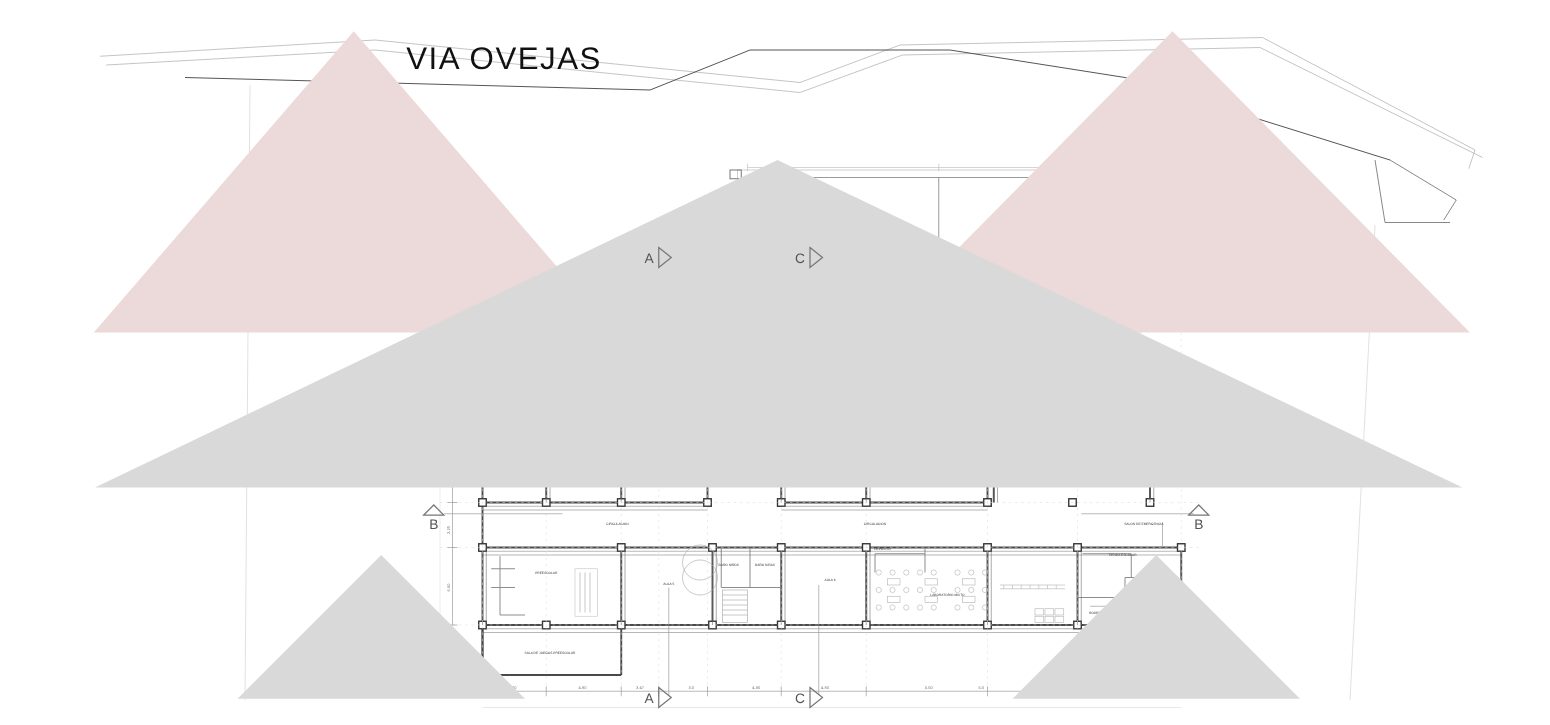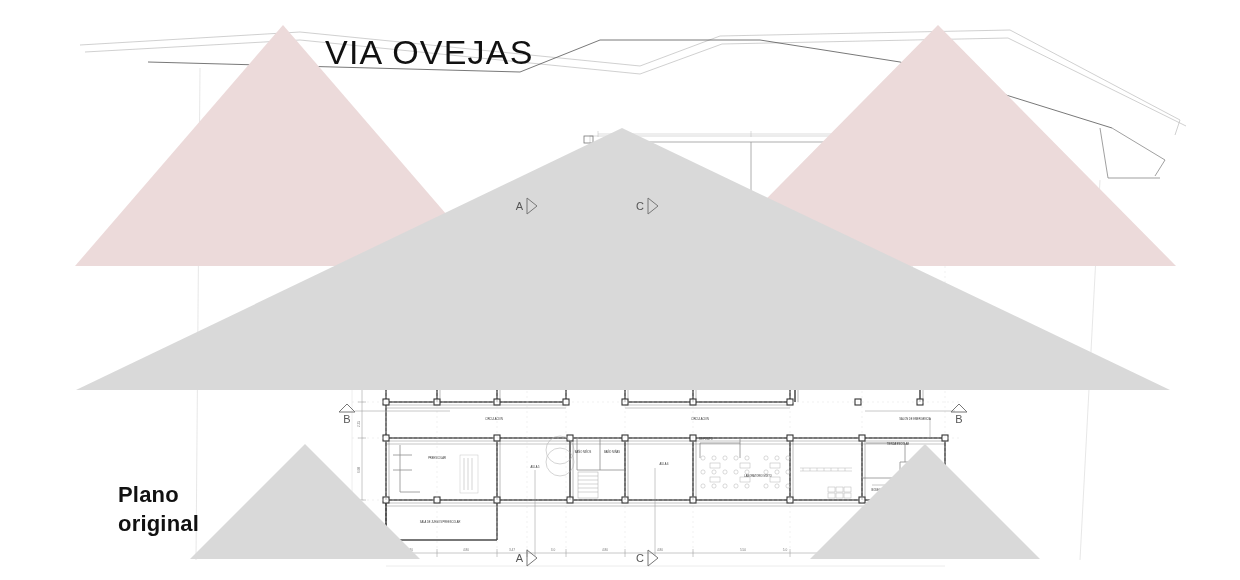--- a/index.html
+++ b/index.html
@@ -11,21 +11,21 @@
   .tri{position:absolute;}
   .tri svg{display:block;}
 
   
   #plan{position:absolute;left:0;top:0;width:1240px;height:580px;}
   #plan svg{display:block;}
 
   
   #via-ovejas{
     position:absolute;left:325px;top:33px;
-    font-size:34px;letter-spacing:1.2px;color:#111;
+    font-size:25px;letter-spacing:1.2px;color:#111;
     font-family:"Liberation Sans",sans-serif;font-weight:400;
     white-space:nowrap;
   }
   #caption{
     position:absolute;left:118px;top:481px;
     font-size:22px;font-weight:700;line-height:1.30;
     color:#111;letter-spacing:.2px;white-space:pre-line;
   }
 
   
@@ -492,16 +492,14 @@
         <path d="M 527 550 L 537 558 L 527 566 Z" fill="none" stroke="#777" stroke-width="1"></path>
       </g>
       <g>
         <text x="644" y="562" text-anchor="end" class="secmk" font-size="11">C</text>
         <path d="M 648 550 L 658 558 L 648 566 Z" fill="none" stroke="#777" stroke-width="1"></path>
       </g>
     </svg>
 
   <div id="via-ovejas">VIA OVEJAS</div>
 
-  <div id="caption">Plano
-original</div>
 
 </div>
 
 </body></html>

